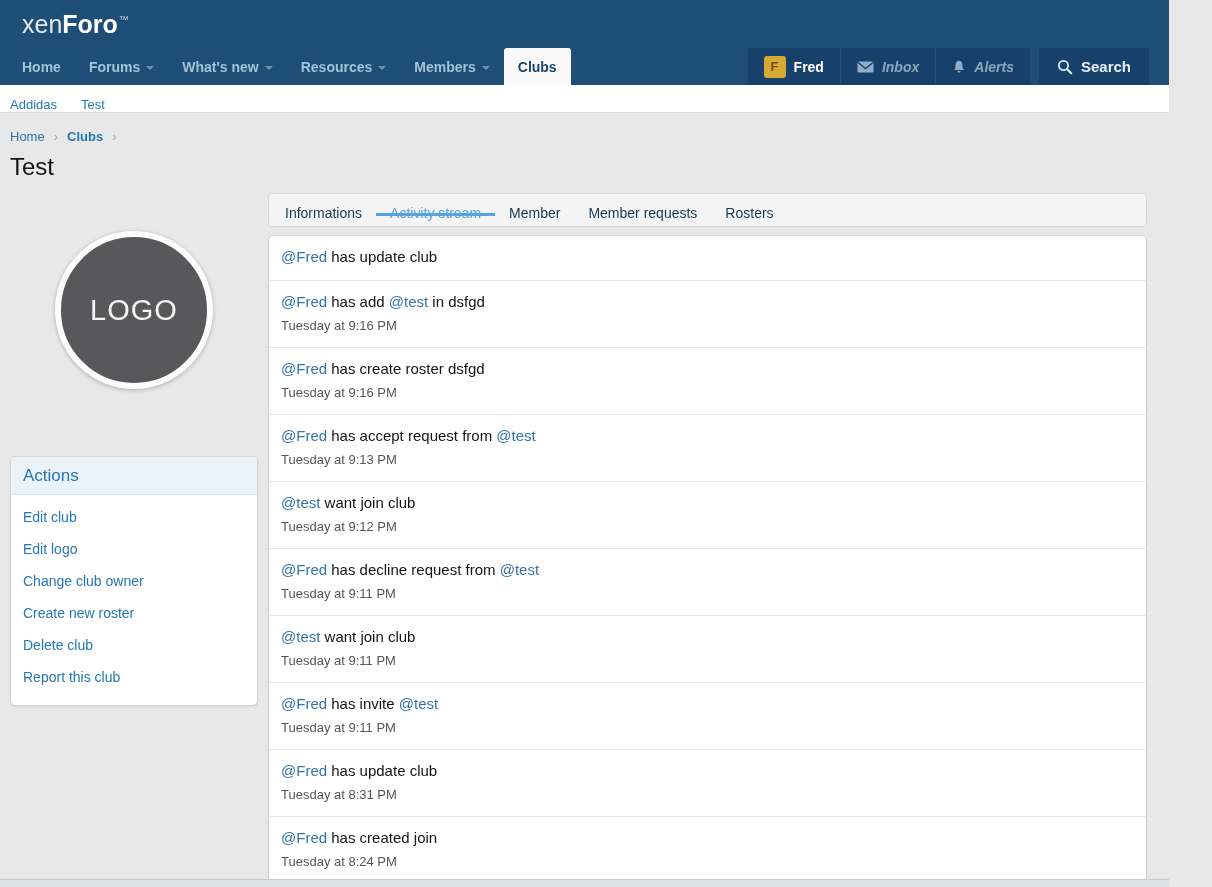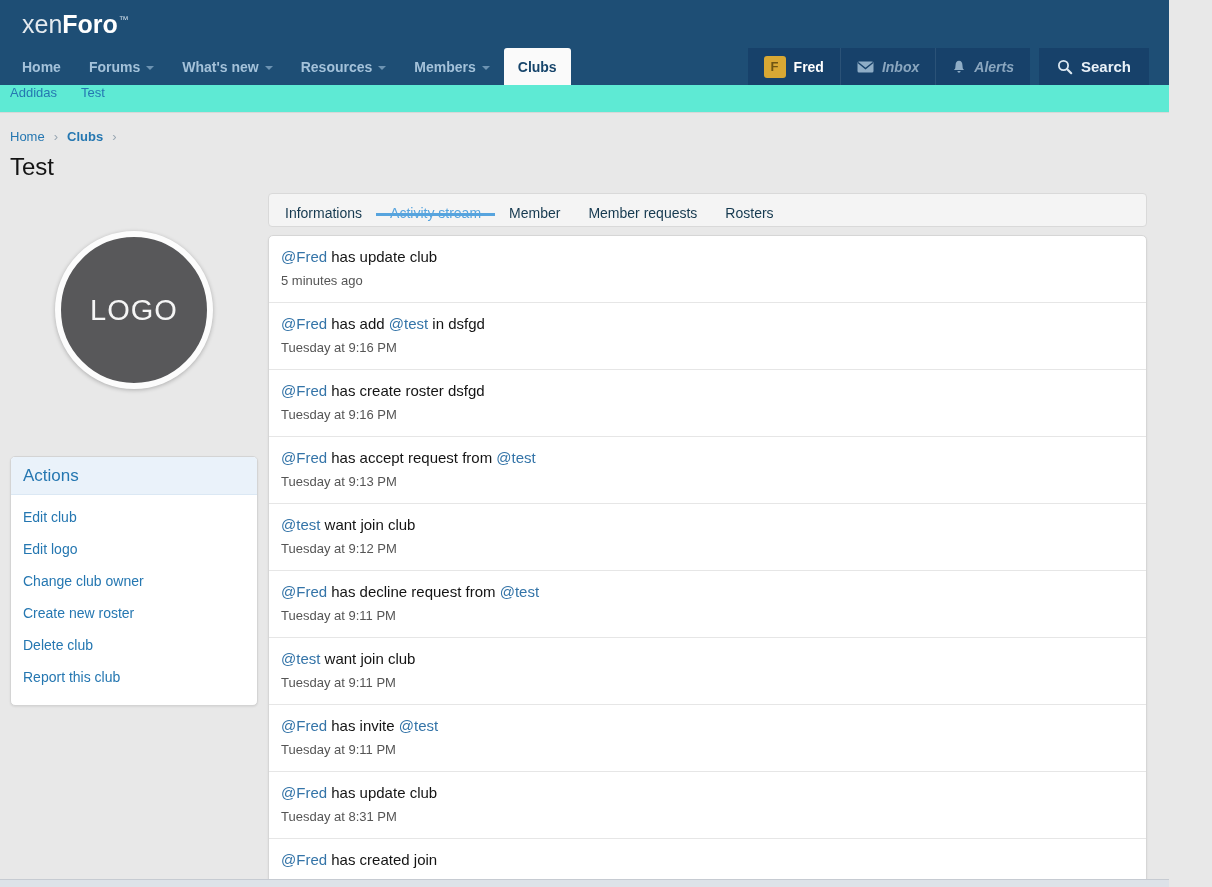--- a/index.html
+++ b/index.html
@@ -30,22 +30,22 @@
   .user-item + .user-item { border-left:1px solid rgba(255,255,255,0.09);font-style:italic; }
   .user-item.fred { color:#ffffff; }
   .avatar { width:22px; height:22px; border-radius:3px; background:var(--avatar-gold,#d8a834);
             color:#6e5513; font-size:13px; font-weight:700; display:flex; align-items:center; justify-content:center; }
   .search-block { display:flex; align-items:center; gap:8px; padding:0 18px;
                   background:var(--header-block,#17416a); color:#e9f1f8; font-size:15px; font-weight:700;
                   text-decoration:none; cursor:pointer; }
   .hicon { display:inline-flex; align-items:center; }
 
   
-  .subnav { height:28px; background:#5eead4; border-bottom:1px solid #d8d8d8;
-            display:flex; align-items:flex-start; padding-left:10px; gap:24px; }
+  .subnav { height:28px; background:#ffffff; border-bottom:1px solid #d8d8d8;
+            display:flex; align-items:flex-end; padding-left:10px; gap:24px; }
   .subnav a { color:var(--accent,#2577b1); font-size:13px; text-decoration:none; cursor:pointer; }
 
   
   .content { padding:0 22px 0 10px; }
   .breadcrumb { margin-top:16px; font-size:13px; display:flex; align-items:center; gap:9px; }
   .breadcrumb a { color:var(--accent,#2577b1); text-decoration:none; cursor:pointer; }
   .breadcrumb a.bold { font-weight:700; }
   .breadcrumb .sep { color:#98a6b2; font-size:13px; }
 
   .page-title { margin-top:9px; font-size:24px; font-weight:400; color:#141414; }
@@ -198,21 +198,20 @@
         <div class="tabbar" id="tabbar">
             <a class="tab">Informations</a>
             <a class="tab active">Activity stream</a>
             <a class="tab">Member</a>
             <a class="tab">Member requests</a>
             <a class="tab">Rosters</a>
           </div>
         <div class="activity-list" id="activity-list">
             <div class="activity-item">
               <div class="activity-line"><a>@Fred</a><span> has update club</span></div>
-              <div class="activity-time">5 minutes ago</div>
             </div>
             <div class="activity-item">
               <div class="activity-line"><a>@Fred</a><span> has add </span><a>@test</a><span> in dsfgd</span></div>
               <div class="activity-time">Tuesday at 9:16 PM</div>
             </div>
             <div class="activity-item">
               <div class="activity-line"><a>@Fred</a><span> has create roster dsfgd</span></div>
               <div class="activity-time">Tuesday at 9:16 PM</div>
             </div>
             <div class="activity-item">

